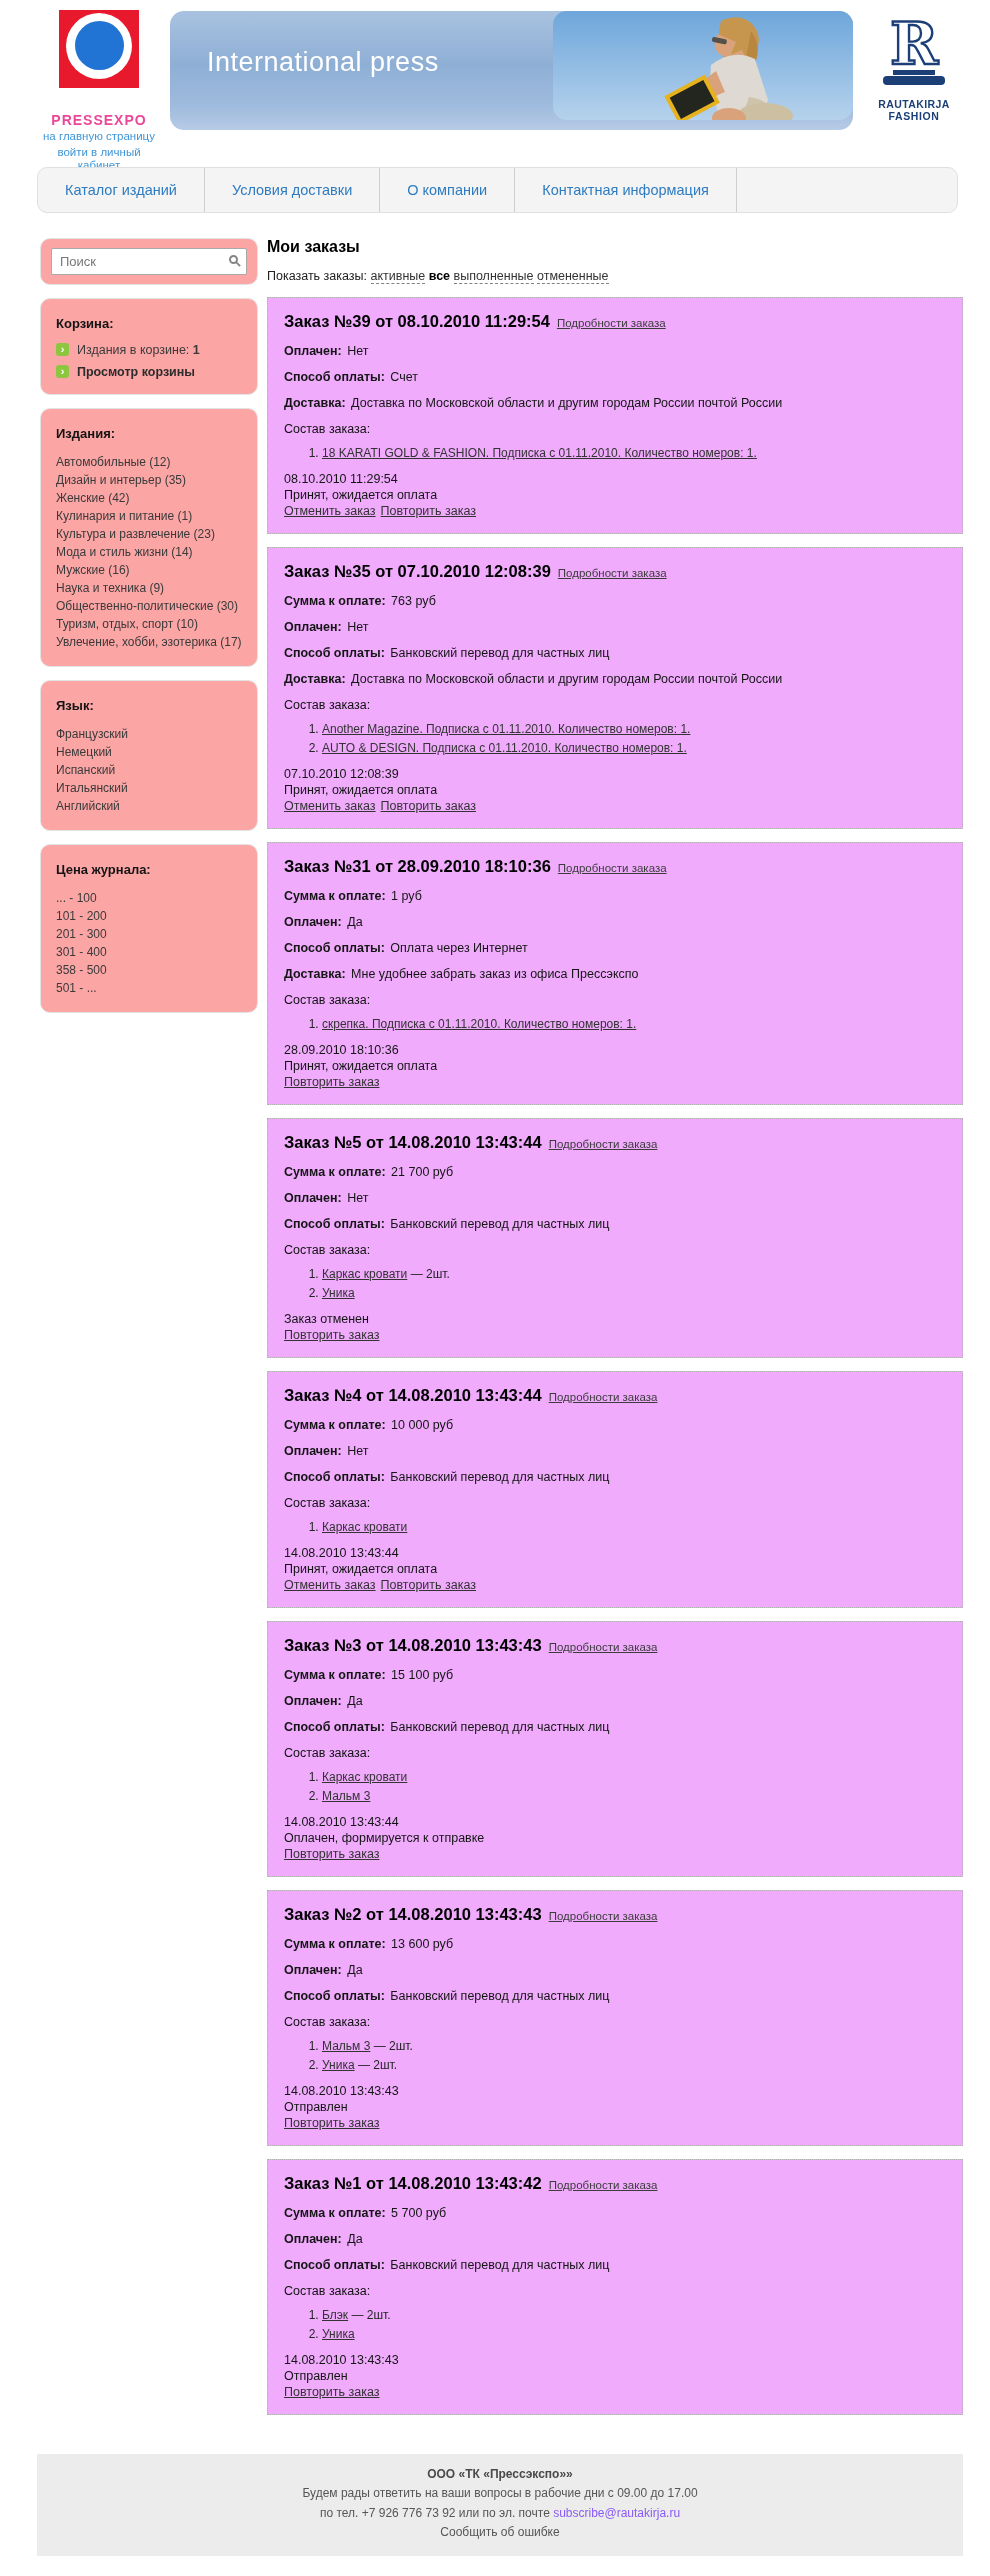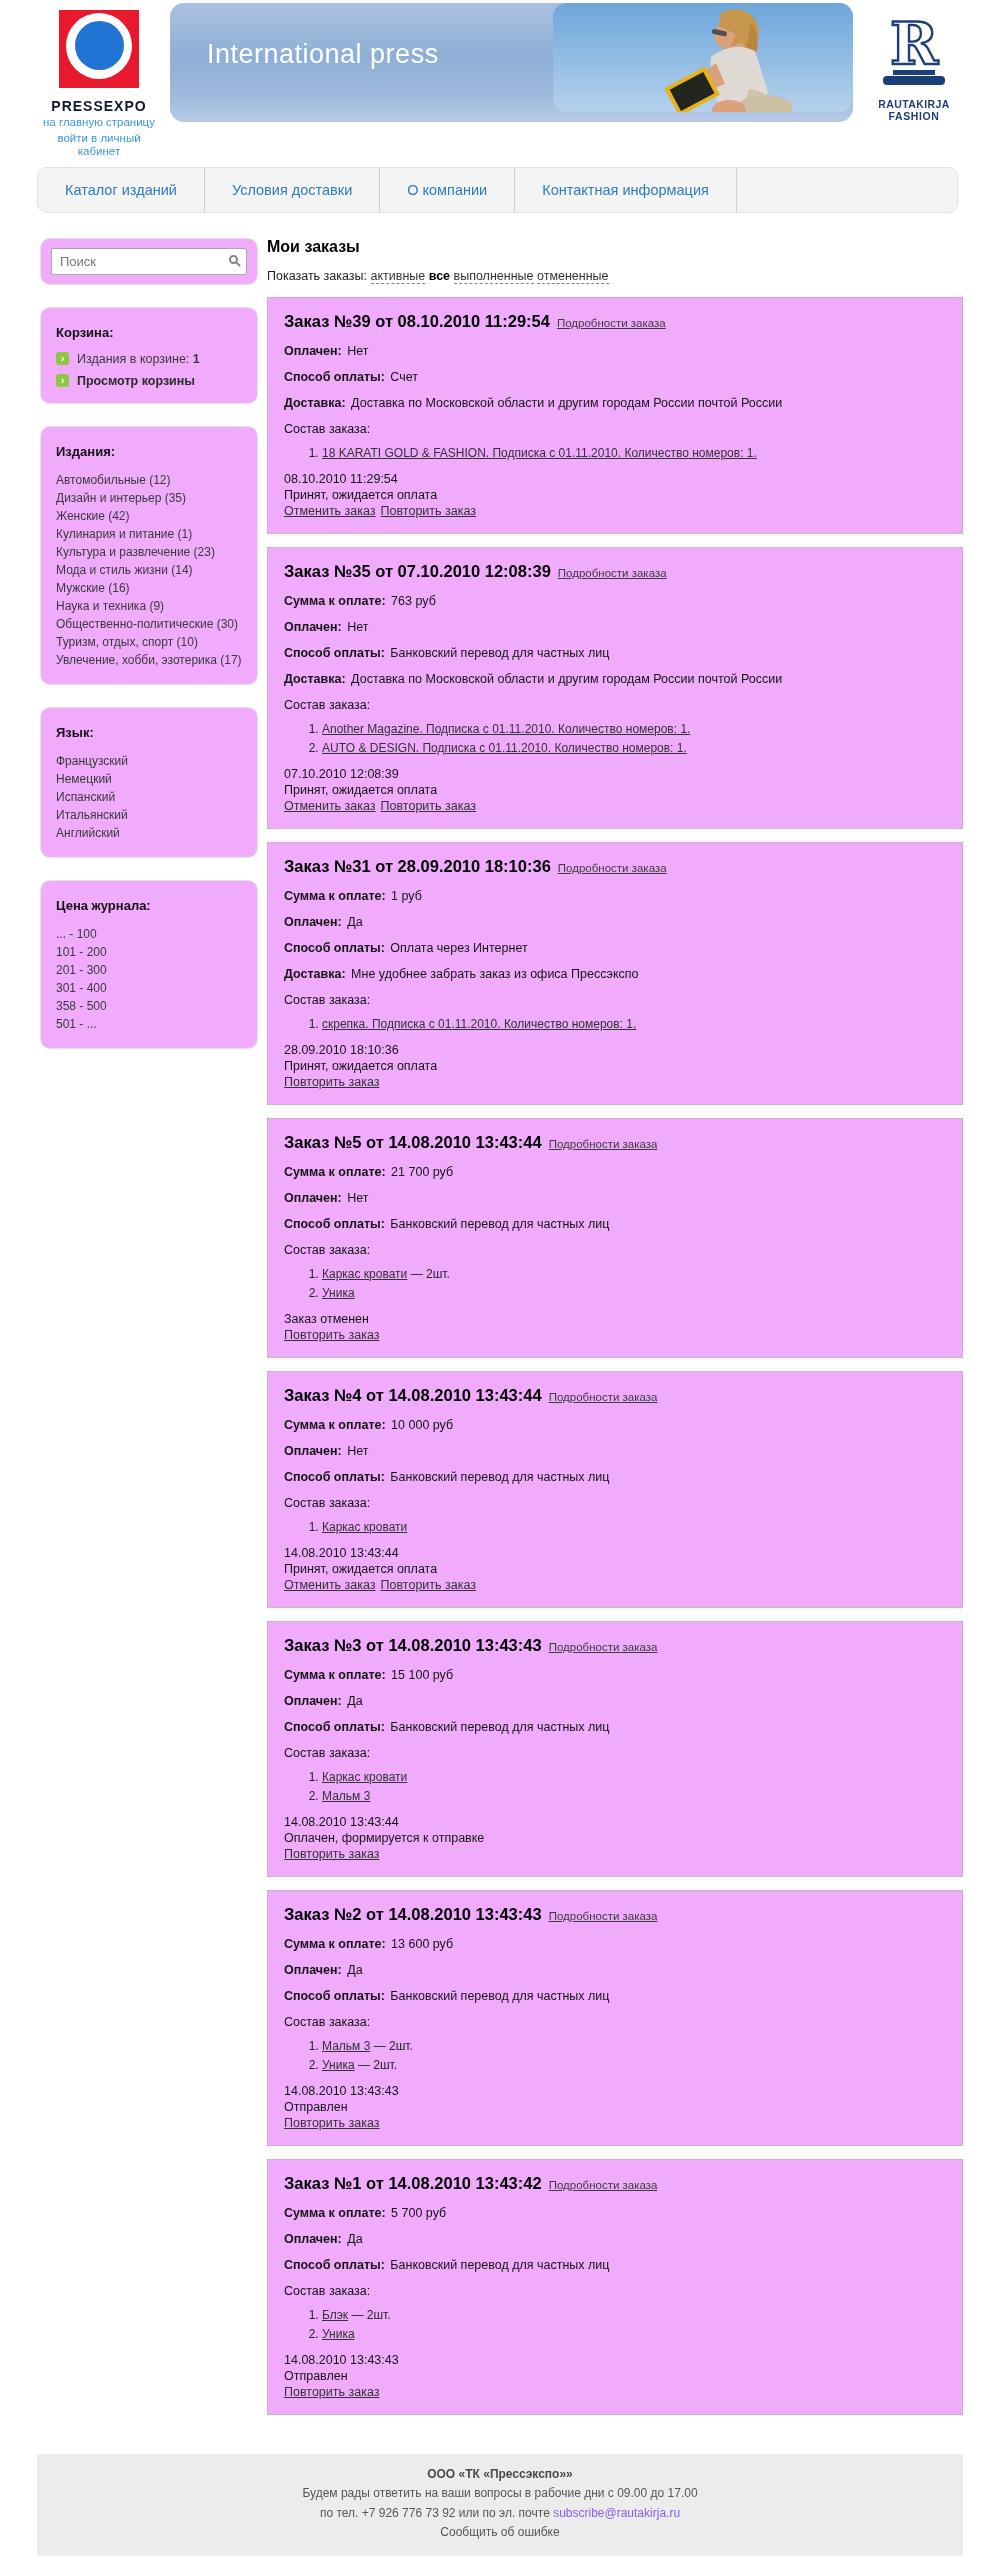--- a/index.html
+++ b/index.html
@@ -5,24 +5,24 @@
   * { box-sizing: border-box; }
   html,body { margin:0; padding:0; background:#fff; }
   .page { width:991px; min-height:2576px; position:relative; font-family:"Liberation Sans", sans-serif; color:#111; }
 
   
   header { position:relative; height:213px; }
   .logo-block { position:absolute; left:37px; top:10px; width:124px; text-align:center; }
   .logo-mark { width:80px; height:78px; background:#e8192c; margin:0 auto; position:relative; cursor:pointer; }
   .logo-white { position:absolute; left:7px; top:3px; width:66px; height:66px; background:#fff; border-radius:50%; }
   .logo-blue  { position:absolute; left:16px; top:11px; width:49px; height:49px; background:#2173d4; border-radius:50%; }
-  .brand { margin-top:10px; color:#0f172a; font-weight:bold; font-size:14px; letter-spacing:1px; }
+  .brand { margin-top:24px; color:#ec4899; font-weight:bold; font-size:14px; letter-spacing:1px; }
   .logo-link { display:block; color:#3e96d9; font-size:11.5px; line-height:1.18; cursor:pointer; text-decoration:none; margin-top:2px; }
 
-  .banner { position:absolute; left:170px; top:3px; width:683px; height:119px; border-radius:14px;
+  .banner { position:absolute; left:170px; top:11px; width:683px; height:119px; border-radius:14px;
             background:linear-gradient(180deg,#a9c2e0 0%, #8eafd5 45%, #9fbbdd 80%, #b7cbe6 100%); }
   .banner-title { position:absolute; left:37px; top:36px; font-size:27px; color:#fff; letter-spacing:0.5px; }
   .banner-photo { position:absolute; top:0; right:0; width:300px; height:109px; border-radius:14px; overflow:hidden; }
   .banner-photo svg { display:block; }
 
   .partner { position:absolute; left:866px; top:12px; width:96px; text-align:center; color:#1c3f77; }
   .partner svg { display:block; margin:0 auto; }
   .partner-name { font-size:10.5px; font-weight:bold; letter-spacing:0.4px; margin-top:2px; }
   .partner-region { font-size:10.5px; font-weight:bold; letter-spacing:0.6px; }
 
@@ -31,21 +31,21 @@
         border:1px solid #e0e0e0; border-radius:10px; display:flex; overflow:hidden; }
   .tab { display:flex; align-items:center; padding:0 27px; border-right:1px solid #cfcfcf;
          color:#2e7bc0; font-size:14.5px; cursor:pointer; white-space:nowrap; }
 
   
   .content { display:flex; align-items:flex-start; padding:25px 28px 0 40px; gap:9px; }
   aside { width:218px; flex:none; }
   main { flex:1; min-width:0; }
 
   
-  .panel { background:#f0abfc; border:1px solid #e4e4e4; border-radius:10px; padding:15px; margin-bottom:22px; }
+  .panel { background:#fca5a5; border:1px solid #e4e4e4; border-radius:10px; padding:15px; margin-bottom:13px; }
   .panel h3 { margin:2px 0 12px; font-size:13px; color:#141414; }
   .panel-search { padding:9px 10px; }
   .search-wrap { position:relative; }
   .search { width:100%; height:27px; border:1px solid #a9a9a9; border-radius:2px; padding:0 28px 0 8px;
             font-size:13px; color:#444; background:#fff; font-family:"Liberation Sans",sans-serif; }
   .search::placeholder { color:#777; }
   .search-icon { position:absolute; right:9px; top:7px; width:9px; height:9px; border:2px solid #858585; border-radius:50%; cursor:pointer; }
   .search-icon::after { content:''; position:absolute; width:2px; height:6px; background:#858585; transform:rotate(-45deg); right:-3px; bottom:-5px; }
 
   .cart-row { display:flex; gap:8px; margin:8px 0 0; font-size:12.5px; color:#3a3a3a; align-items:flex-start; cursor:pointer; }

